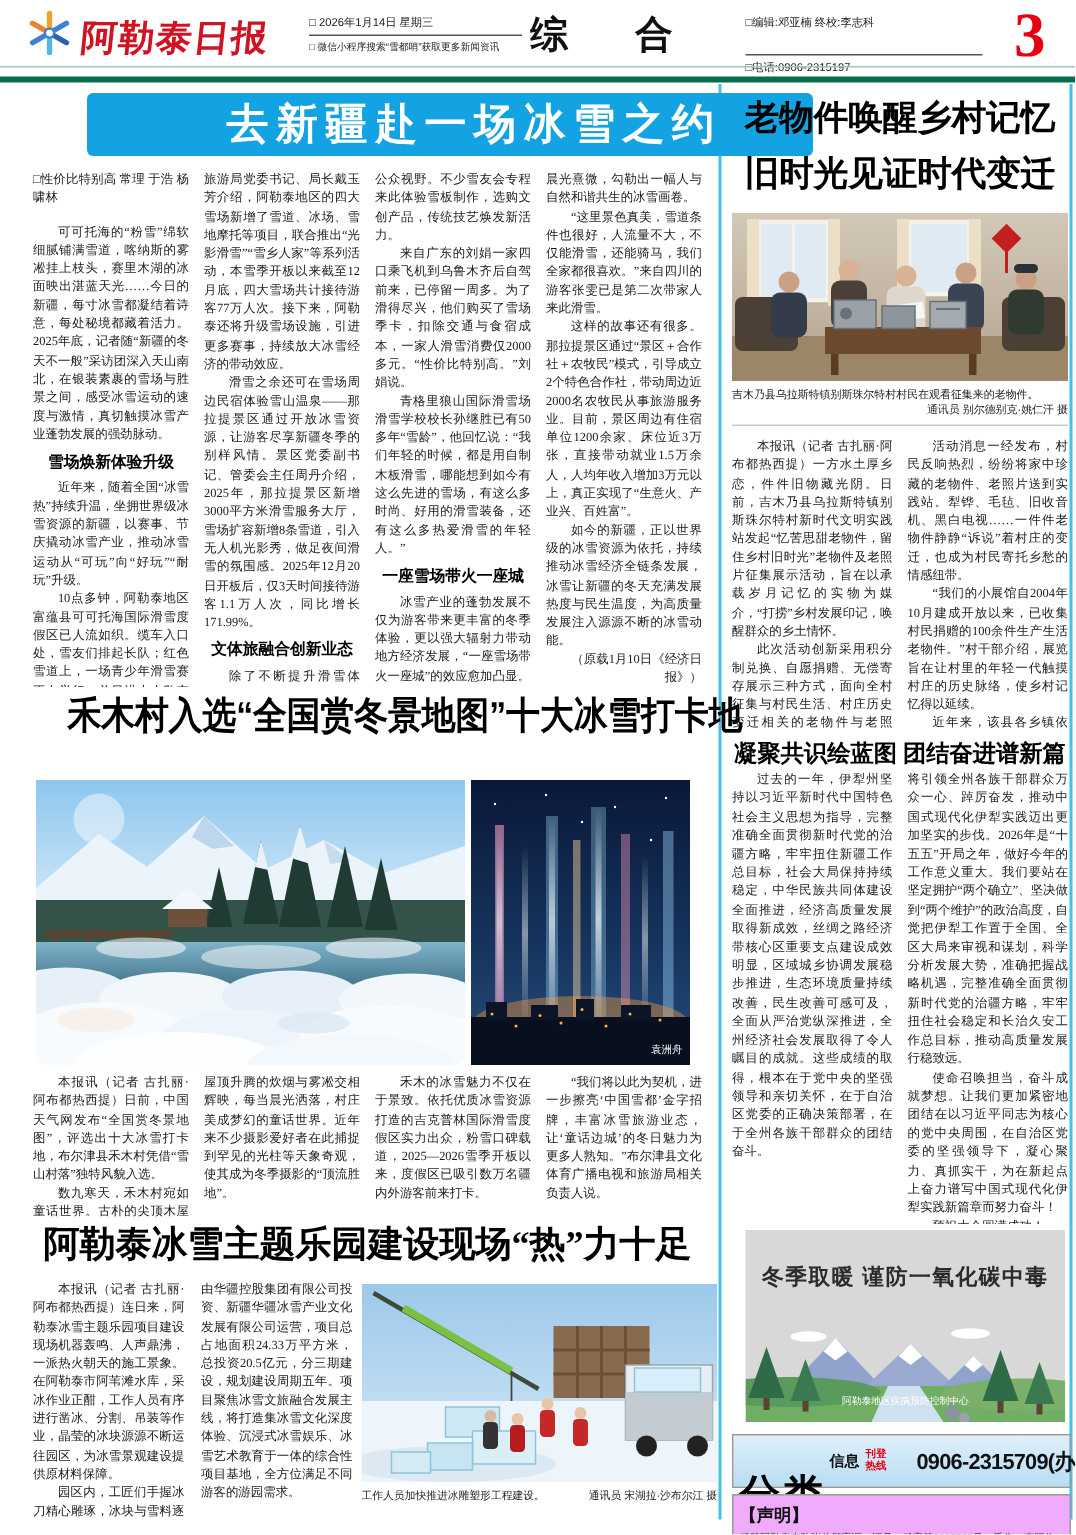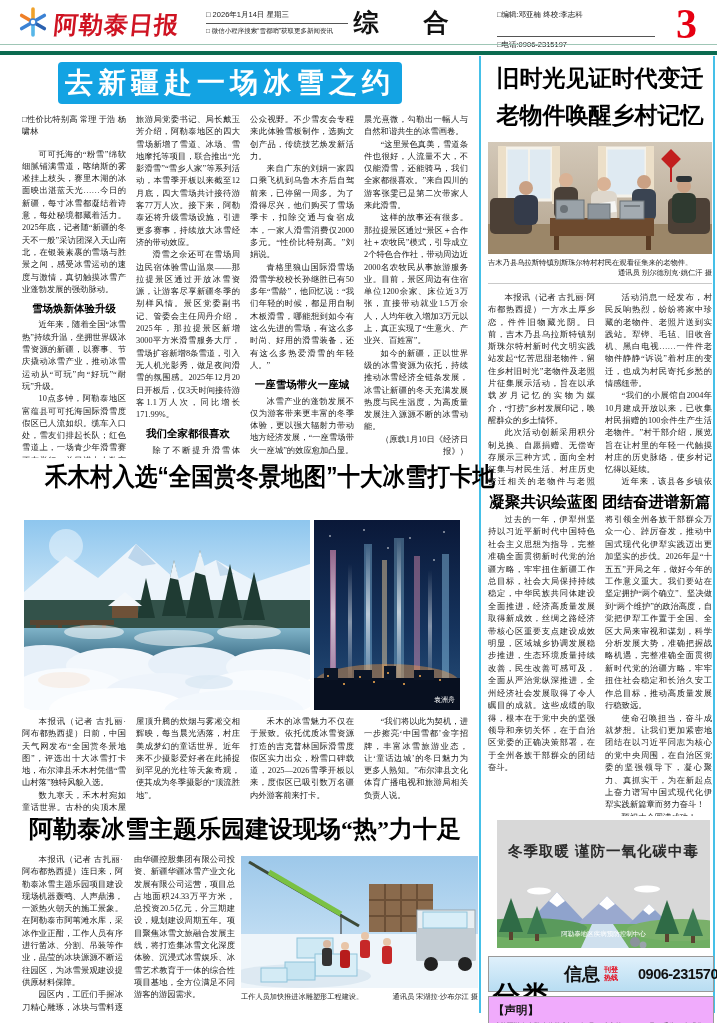--- a/index.html
+++ b/index.html
@@ -32,22 +32,22 @@
   .col{overflow:hidden;font-family:"Liberation Serif",serif;font-size:8.3px;line-height:12.3px;
        text-align:justify;color:#1a1a1a;}
   .col p{margin:0;text-indent:2em;}
   .col p.nofirst{text-indent:0;}
   .col p.sub{font-family:"Liberation Sans",sans-serif;font-weight:bold;font-size:10.5px;
              text-align:center;text-indent:0;margin:6px 0 5px 0;color:#000;}
   .col p.src{text-indent:0;text-align:right;}
   .byline{font-size:8.3px;margin:0 0 10px 0 !important;text-indent:0 !important;}
 
   
-  .banner{left:58px;top:62px;width:344px;height:42px;background:#13a3e3;border-radius:4px;
-          text-align:center;line-height:42px;color:#fff;font-weight:bold;font-size:28px;letter-spacing:5px;}
+  .banner{left:58px;top:62px;width:452px;height:42px;background:#13a3e3;border-radius:4px;
+          text-align:center;line-height:42px;color:#fff;font-weight:bold;font-size:28px;letter-spacing:5px;padding-left:32px;}
   .a1-cols{left:22px;top:114px;width:446px;height:344px;}
   .a1-cols .col{width:104px;height:344px;}
 
   
   .h-hemu{left:20px;top:460px;width:448px;text-align:center;font-weight:bold;font-size:25px;
           white-space:nowrap;color:#000;}
   .h-hemu span{display:inline-block;transform:scaleX(0.9);transform-origin:center;}
   .photo{overflow:hidden;}
   .photo-hemu{left:24px;top:520px;width:286px;height:190px;}
   .photo-lights{left:314px;top:520px;width:146px;height:190px;}
@@ -86,21 +86,21 @@
             font-size:14.5px;letter-spacing:1px;color:#2b2b2b;}
   .ad-art{position:absolute;left:0;bottom:0;width:213px;height:64px;}
   .ad-org{position:absolute;left:0;bottom:9px;width:100%;text-align:center;color:#fff;font-size:6.5px;}
 
   
   .classified{left:488px;top:956px;width:226px;height:36px;border:1px solid #999;
               background:linear-gradient(#dff0fb,#b8ddf2);display:flex;align-items:center;
               padding:0 4px;box-sizing:border-box;}
   .cls-big{font-family:"Liberation Serif",serif;font-size:27px;font-weight:900;color:#000;
            letter-spacing:2px;white-space:nowrap;margin-top:44px;}
-  .cls-mid{font-size:18px;font-weight:bold;margin-left:13px;white-space:nowrap;}
+  .cls-mid{font-size:10px;font-weight:bold;margin-left:2px;white-space:nowrap;}
   .cls-hot{margin-left:4px;font-size:7px;line-height:8px;color:#e60012;font-weight:bold;white-space:nowrap;}
   .cls-phone{font-size:14.5px;font-weight:bold;margin-left:20px;letter-spacing:-0.5px;white-space:nowrap;}
 
   
   .statement{left:488px;top:996px;width:226px;height:38px;border:1px solid #999;display:flex;
              box-sizing:border-box;background:#f0abfc;flex-direction:column;}
   .st-label{font-size:11.5px;font-weight:bold;padding:6px 2px 0 4px;white-space:nowrap;}
   .st-text{flex:1;font-size:6.8px;line-height:9px;color:#333;padding:3px 3px 0 0;}
 </style>
 </head>
@@ -145,21 +145,21 @@
     <div class="col">
       <p class="byline">□性价比特别高 常理 于浩 杨啸林</p>
       <p>可可托海的“粉雪”绵软细腻铺满雪道，喀纳斯的雾凇挂上枝头，赛里木湖的冰面映出湛蓝天光……今日的新疆，每寸冰雪都凝结着诗意，每处秘境都藏着活力。2025年底，记者随“新疆的冬天不一般”采访团深入天山南北，在银装素裹的雪场与胜景之间，感受冰雪运动的速度与激情，真切触摸冰雪产业蓬勃发展的强劲脉动。</p>
       <p class="sub">雪场焕新体验升级</p>
       <p>近年来，随着全国“冰雪热”持续升温，坐拥世界级冰雪资源的新疆，以赛事、节庆撬动冰雪产业，推动冰雪运动从“可玩”向“好玩”“耐玩”升级。</p>
       <p>10点多钟，阿勒泰地区富蕴县可可托海国际滑雪度假区已人流如织。缆车入口处，雪友们排起长队；红色雪道上，一场青少年滑雪赛正在举行，单日进山人数突破3000人次，创历史新高。阿勒泰地区文化体育广播电视和</p>
     </div>
     <div class="col">
       <p class="nofirst">旅游局党委书记、局长戴玉芳介绍，阿勒泰地区的四大雪场新增了雪道、冰场、雪地摩托等项目，联合推出“光影滑雪”“雪乡人家”等系列活动，本雪季开板以来截至12月底，四大雪场共计接待游客77万人次。接下来，阿勒泰还将升级雪场设施，引进更多赛事，持续放大冰雪经济的带动效应。</p>
       <p>滑雪之余还可在雪场周边民宿体验雪山温泉——那拉提景区通过开放冰雪资源，让游客尽享新疆冬季的别样风情。景区党委副书记、管委会主任周丹介绍，2025年，那拉提景区新增3000平方米滑雪服务大厅，雪场扩容新增8条雪道，引入无人机光影秀，做足夜间滑雪的氛围感。2025年12月20日开板后，仅3天时间接待游客1.1万人次，同比增长171.99%。</p>
-      <p class="sub">我们全家都很喜欢</p>
+      <p class="sub">文体旅融合创新业态</p>
       <p>除了不断提升滑雪体验，新疆还在打造“冰雪＋”融合业态创新上下功夫。</p>
     </div>
     <div class="col">
       <p class="nofirst">公众视野。不少雪友会专程来此体验雪板制作，选购文创产品，传统技艺焕发新活力。</p>
       <p>来自广东的刘娟一家四口乘飞机到乌鲁木齐后自驾前来，已停留一周多。为了滑得尽兴，他们购买了雪场季卡，扣除交通与食宿成本，一家人滑雪消费仅2000多元。“性价比特别高。”刘娟说。</p>
       <p>青格里狼山国际滑雪场滑雪学校校长孙继胜已有50多年“雪龄”，他回忆说：“我们年轻的时候，都是用自制木板滑雪，哪能想到如今有这么先进的雪场，有这么多时尚、好用的滑雪装备，还有这么多热爱滑雪的年轻人。”</p>
       <p class="sub">一座雪场带火一座城</p>
       <p>冰雪产业的蓬勃发展不仅为游客带来更丰富的冬季体验，更以强大辐射力带动地方经济发展，“一座雪场带火一座城”的效应愈加凸显。</p>
       <p>阿勒泰地区青河县青格里狼山国际滑雪场，是《我的阿勒泰》千里旅游画廊的东大门。海拔超过3100米的雪山环绕四方，造就了优质的雪质与绝佳的滑雪条件。</p>
     </div>
@@ -380,22 +380,22 @@
           <circle cx="224" cy="108" r="7" fill="#222"></circle>
       </g>
     </svg>
   </div>
   <div class="abs park-cap">
     <span>工作人员加快推进冰雕塑形工程建设。</span>
     <span>通讯员 宋湖拉·沙布尔江 摄</span>
   </div>
 
   <div class="abs h-heritage">
+    <div>老物件唤醒乡村记忆</div>
     <div>旧时光见证时代变迁</div>
-    <div>老物件唤醒乡村记忆</div>
   </div>
 
   <div class="abs photo photo-radio">
     <svg width="224" height="112" viewBox="0 0 224 112">
       <defs>
         <linearGradient id="wall" x1="0" y1="0" x2="0" y2="1">
           <stop offset="0" stop-color="#d3c8b8"></stop>
             <stop offset="1" stop-color="#b3a48f"></stop>
         </linearGradient>
       </defs>

